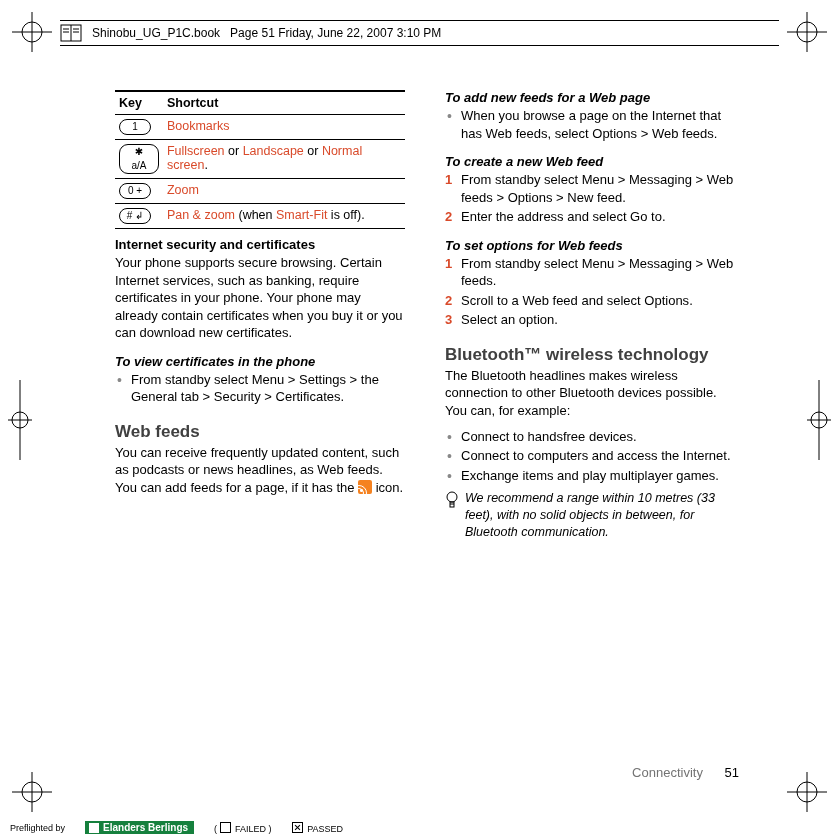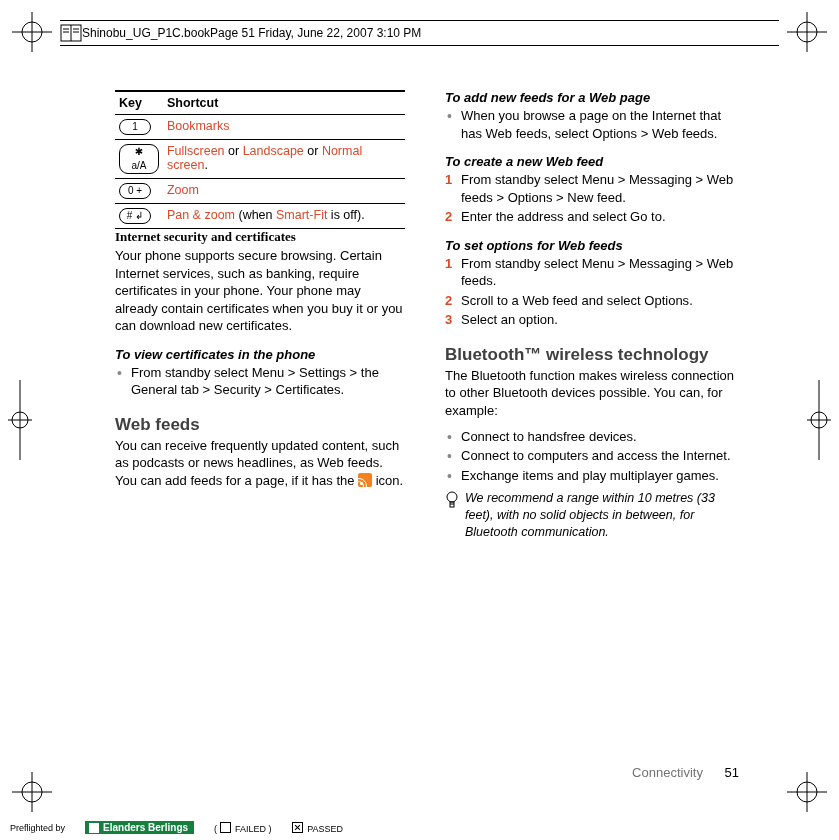--- a/index.html
+++ b/index.html
@@ -31,21 +31,21 @@
     position: absolute;
     top: 20px;
     left: 60px;
     right: 60px;
     border-top: 1px solid #000;
     border-bottom: 1px solid #000;
     padding: 3px 0;
     font-size: 12px;
     display: flex;
     align-items: center;
-    gap: 0;
+    gap: 10px;
   }
   .header-bar .doc-icon {
     width: 22px; height: 18px;
   }
 
   .page {
     position: absolute;
     top: 90px;
     left: 115px;
     width: 620px;
@@ -86,22 +86,21 @@
 
   h2.section {
     color: #404040;
     font-size: 17px;
     font-weight: bold;
     margin: 16px 0 2px 0;
   }
   h3.sub {
     font-weight: bold;
     font-size: 13px;
-    margin: 0 0 2px 0;
-    font-family: Liberation Serif, serif;
+    margin: 8px 0 2px 0;
   }
   h3.sub-ital {
     font-weight: bold;
     font-style: italic;
     font-size: 13px;
     margin: 12px 0 2px 0;
   }
   p { margin: 2px 0 8px 0; line-height: 1.35; }
 
   ol.steps {
@@ -366,21 +365,21 @@
       </li>
       <li><span class="num">2</span>
         <span>Scroll to a Web feed and select </span><span class="menu">Options</span><span>.</span>
       </li>
       <li><span class="num">3</span>
         <span>Select an option.</span>
       </li>
     </ol>
 
     <h2 class="section">Bluetooth™ wireless technology</h2>
-    <p>The Bluetooth function makes wireless connection to other Bluetooth devices possible. You can, for example:</p>
+    <p>The Bluetooth headlines makes wireless connection to other Bluetooth devices possible. You can, for example:</p>
     <ul class="bullets">
       <li>Connect to handsfree devices.</li>
       <li>Connect to computers and access the Internet.</li>
       <li>Exchange items and play multiplayer games.</li>
     </ul>
 
     <div class="tip">
       <span class="tip-icon">
         <svg viewBox="0 0 14 18">
             <circle cx="7" cy="6" r="5" fill="none" stroke="#000"></circle>

